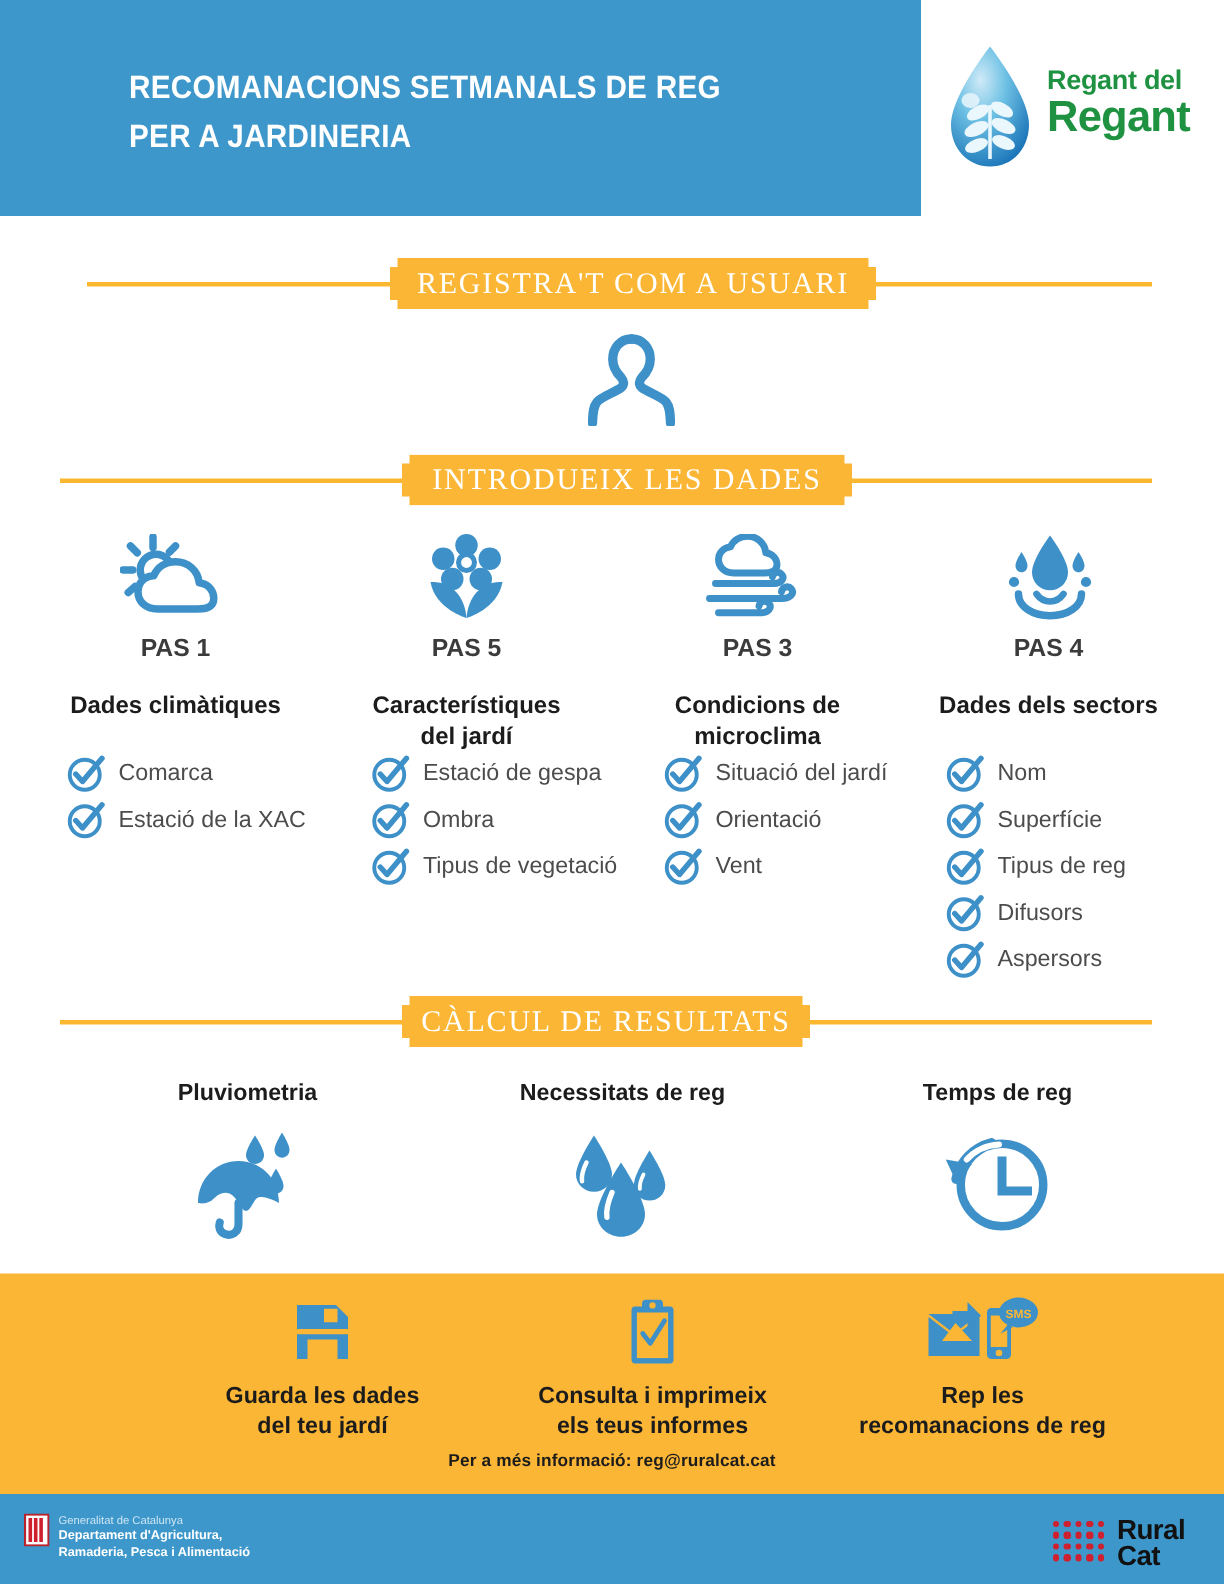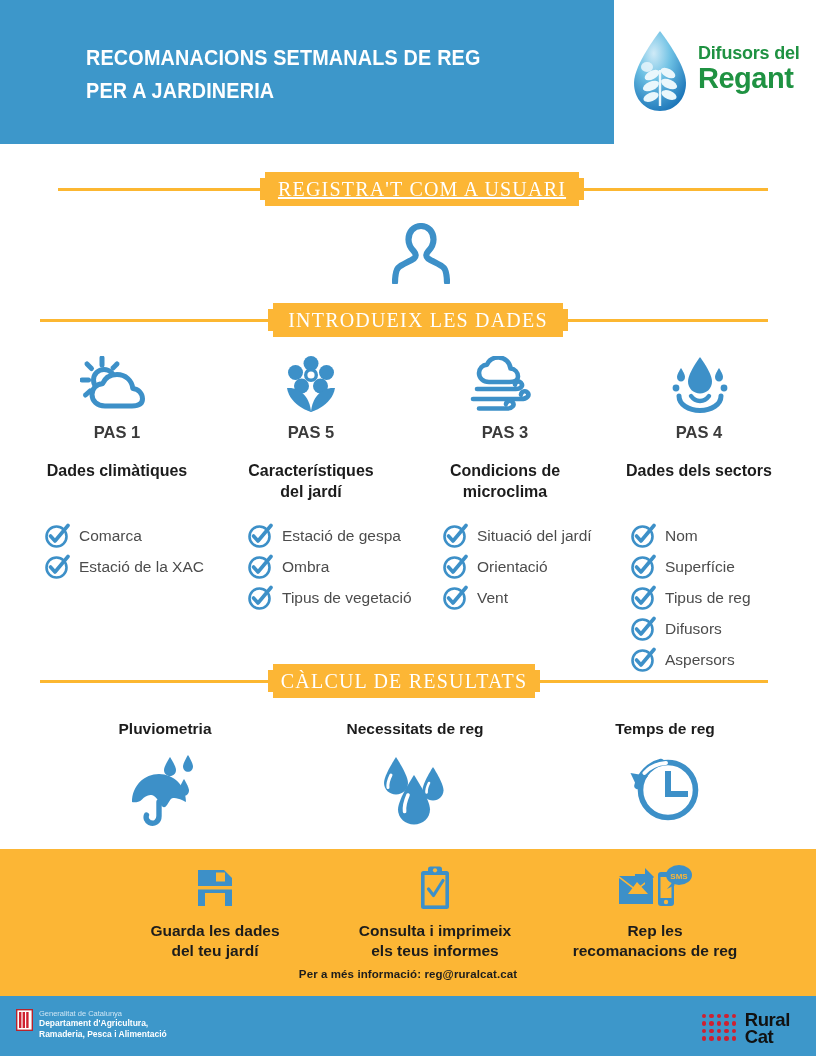--- a/index.html
+++ b/index.html
@@ -100,21 +100,21 @@
   .step-label {
     margin-top: 18px;
     font-size: 16px;
     font-weight: bold;
     color: #1c1c1c;
     line-height: 21px;
   }
 
   
   .checks { position: absolute; top: 500px; left: 0; width: 816px; }
-  .check-col { position: absolute; top: 0; margin-top: 20px; }
+  .check-col { position: absolute; top: 0; }
   .check-col.c1 { left: 44px; }
   .check-col.c2 { left: 247px; }
   .check-col.c3 { left: 442px; }
   .check-col.c4 { left: 630px; }
   .check-item {
     display: flex;
     align-items: center;
     height: 31px;
   }
   .check-item .chk { width: 26px; height: 26px; flex: 0 0 26px; }
@@ -245,29 +245,29 @@
           <ellipse cx="26" cy="47" rx="8" ry="4.2" transform="rotate(-28 26 47)"></ellipse>
           <ellipse cx="42" cy="45" rx="8" ry="4.2" transform="rotate(28 42 45)"></ellipse>
           <ellipse cx="25" cy="58" rx="8.5" ry="4.4" transform="rotate(-24 25 58)"></ellipse>
           <ellipse cx="43" cy="56" rx="8.5" ry="4.4" transform="rotate(24 43 56)"></ellipse>
           <ellipse cx="25" cy="69" rx="8" ry="4.2" transform="rotate(-22 25 69)"></ellipse>
           <ellipse cx="43" cy="67" rx="8" ry="4.2" transform="rotate(22 43 67)"></ellipse>
         </g>
       </svg>
     </div>
     <div class="or-text">
-      <div class="or-line1">Difusors del</div>
+      <div class="or-line1">Regant del</div>
       <div class="or-line2">Regant</div>
     </div>
   </div>
 
   <div class="band" style="left:0; top:172px; width:816px;">
     <div class="rule" style="left:58px; width:206px;"></div>
     <div class="rule" style="left:580px; width:188px;"></div>
-    <div class="pill" style="left:260px; width:324px;text-decoration:underline;">REGISTRA'T COM A USUARI</div>
+    <div class="pill" style="left:260px; width:324px;">REGISTRA'T COM A USUARI</div>
   </div>
 
   <div class="user-icon">
     <svg width="58" height="62" viewBox="0 0 58 62">
       <path d="M29 4 C21.5 4 16.5 10 16.5 17.5 C16.5 23 19.5 27 22 29.5 C24 31.8 24.5 34.5 22 36.5
                C18 39.5 9 42.5 6 46 C3.6 48.8 3.2 53 3 60" fill="none" stroke="#3d90c8" stroke-width="6.2" stroke-linecap="round"></path>
       <path d="M29 4 C36.5 4 41.5 10 41.5 17.5 C41.5 23 38.5 27 36 29.5 C34 31.8 33.5 34.5 36 36.5
                C40 39.5 49 42.5 52 46 C54.4 48.8 54.8 53 55 60" fill="none" stroke="#3d90c8" stroke-width="6.2" stroke-linecap="round"></path>
     </svg>
   </div>

